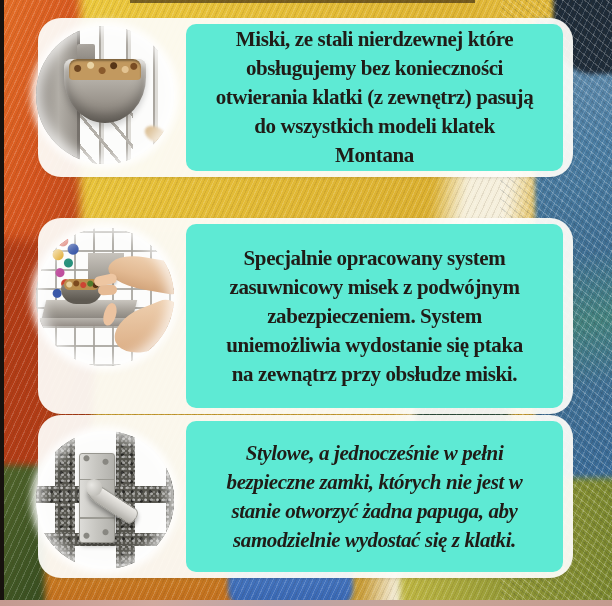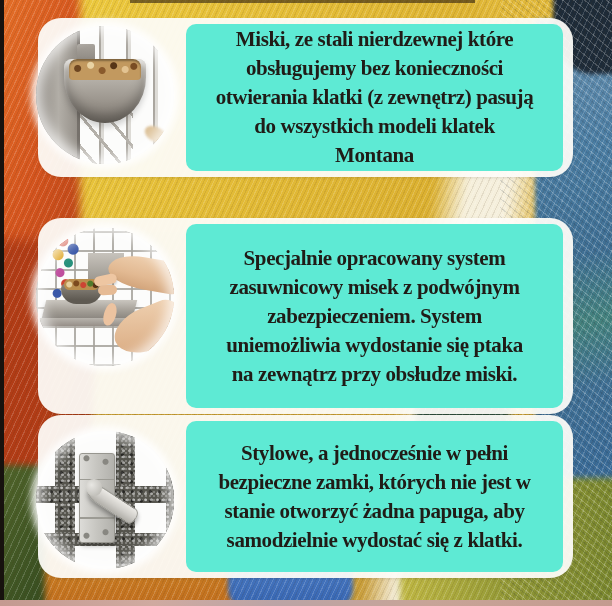--- a/index.html
+++ b/index.html
@@ -35,21 +35,21 @@
   .edge-left{position:absolute;left:0;top:0;width:4px;height:606px;background:#17120e;}
   .edge-top{position:absolute;left:130px;top:0;width:345px;height:3px;background:rgba(45,30,15,.6);}
   .strip-bottom{position:absolute;left:0;bottom:0;width:612px;height:6px;
     background:linear-gradient(90deg,#c49a91 0%,#cfaaa0 25%,#bba4a6 45%,#c7a497 70%,#c49b90 100%);}
 
   
   .card{position:absolute;left:38px;width:535px;background:rgba(253,252,248,.94);border-radius:23px;
     box-shadow:0 1px 3px rgba(0,0,0,.10);}
   .card1{top:18px;height:159px;}
   .card2{top:218px;height:196px;}
-  .card3{top:415px;height:163px;}
+  .card3{top:415px;height:163px;font-style:italic;}
   .panel{position:absolute;left:148px;right:10px;top:6px;bottom:6px;background:#5eead4;border-radius:10px;
     display:flex;align-items:center;justify-content:center;}
   .txt{margin:0;font-weight:700;font-size:21px;line-height:29px;letter-spacing:-0.4px;color:#201c17;
     text-align:center;white-space:pre-line;}
 
   
   .photo{position:absolute;left:-2px;width:138px;height:138px;border-radius:50%;overflow:hidden;background:#fcfcfb;
     box-shadow:0 0 7px 5px rgba(255,255,255,.85);}
   .card1 .photo{top:8px;} .card2 .photo{top:10px;} .card3 .photo{top:16px;}
   .photo > div{position:absolute;}

